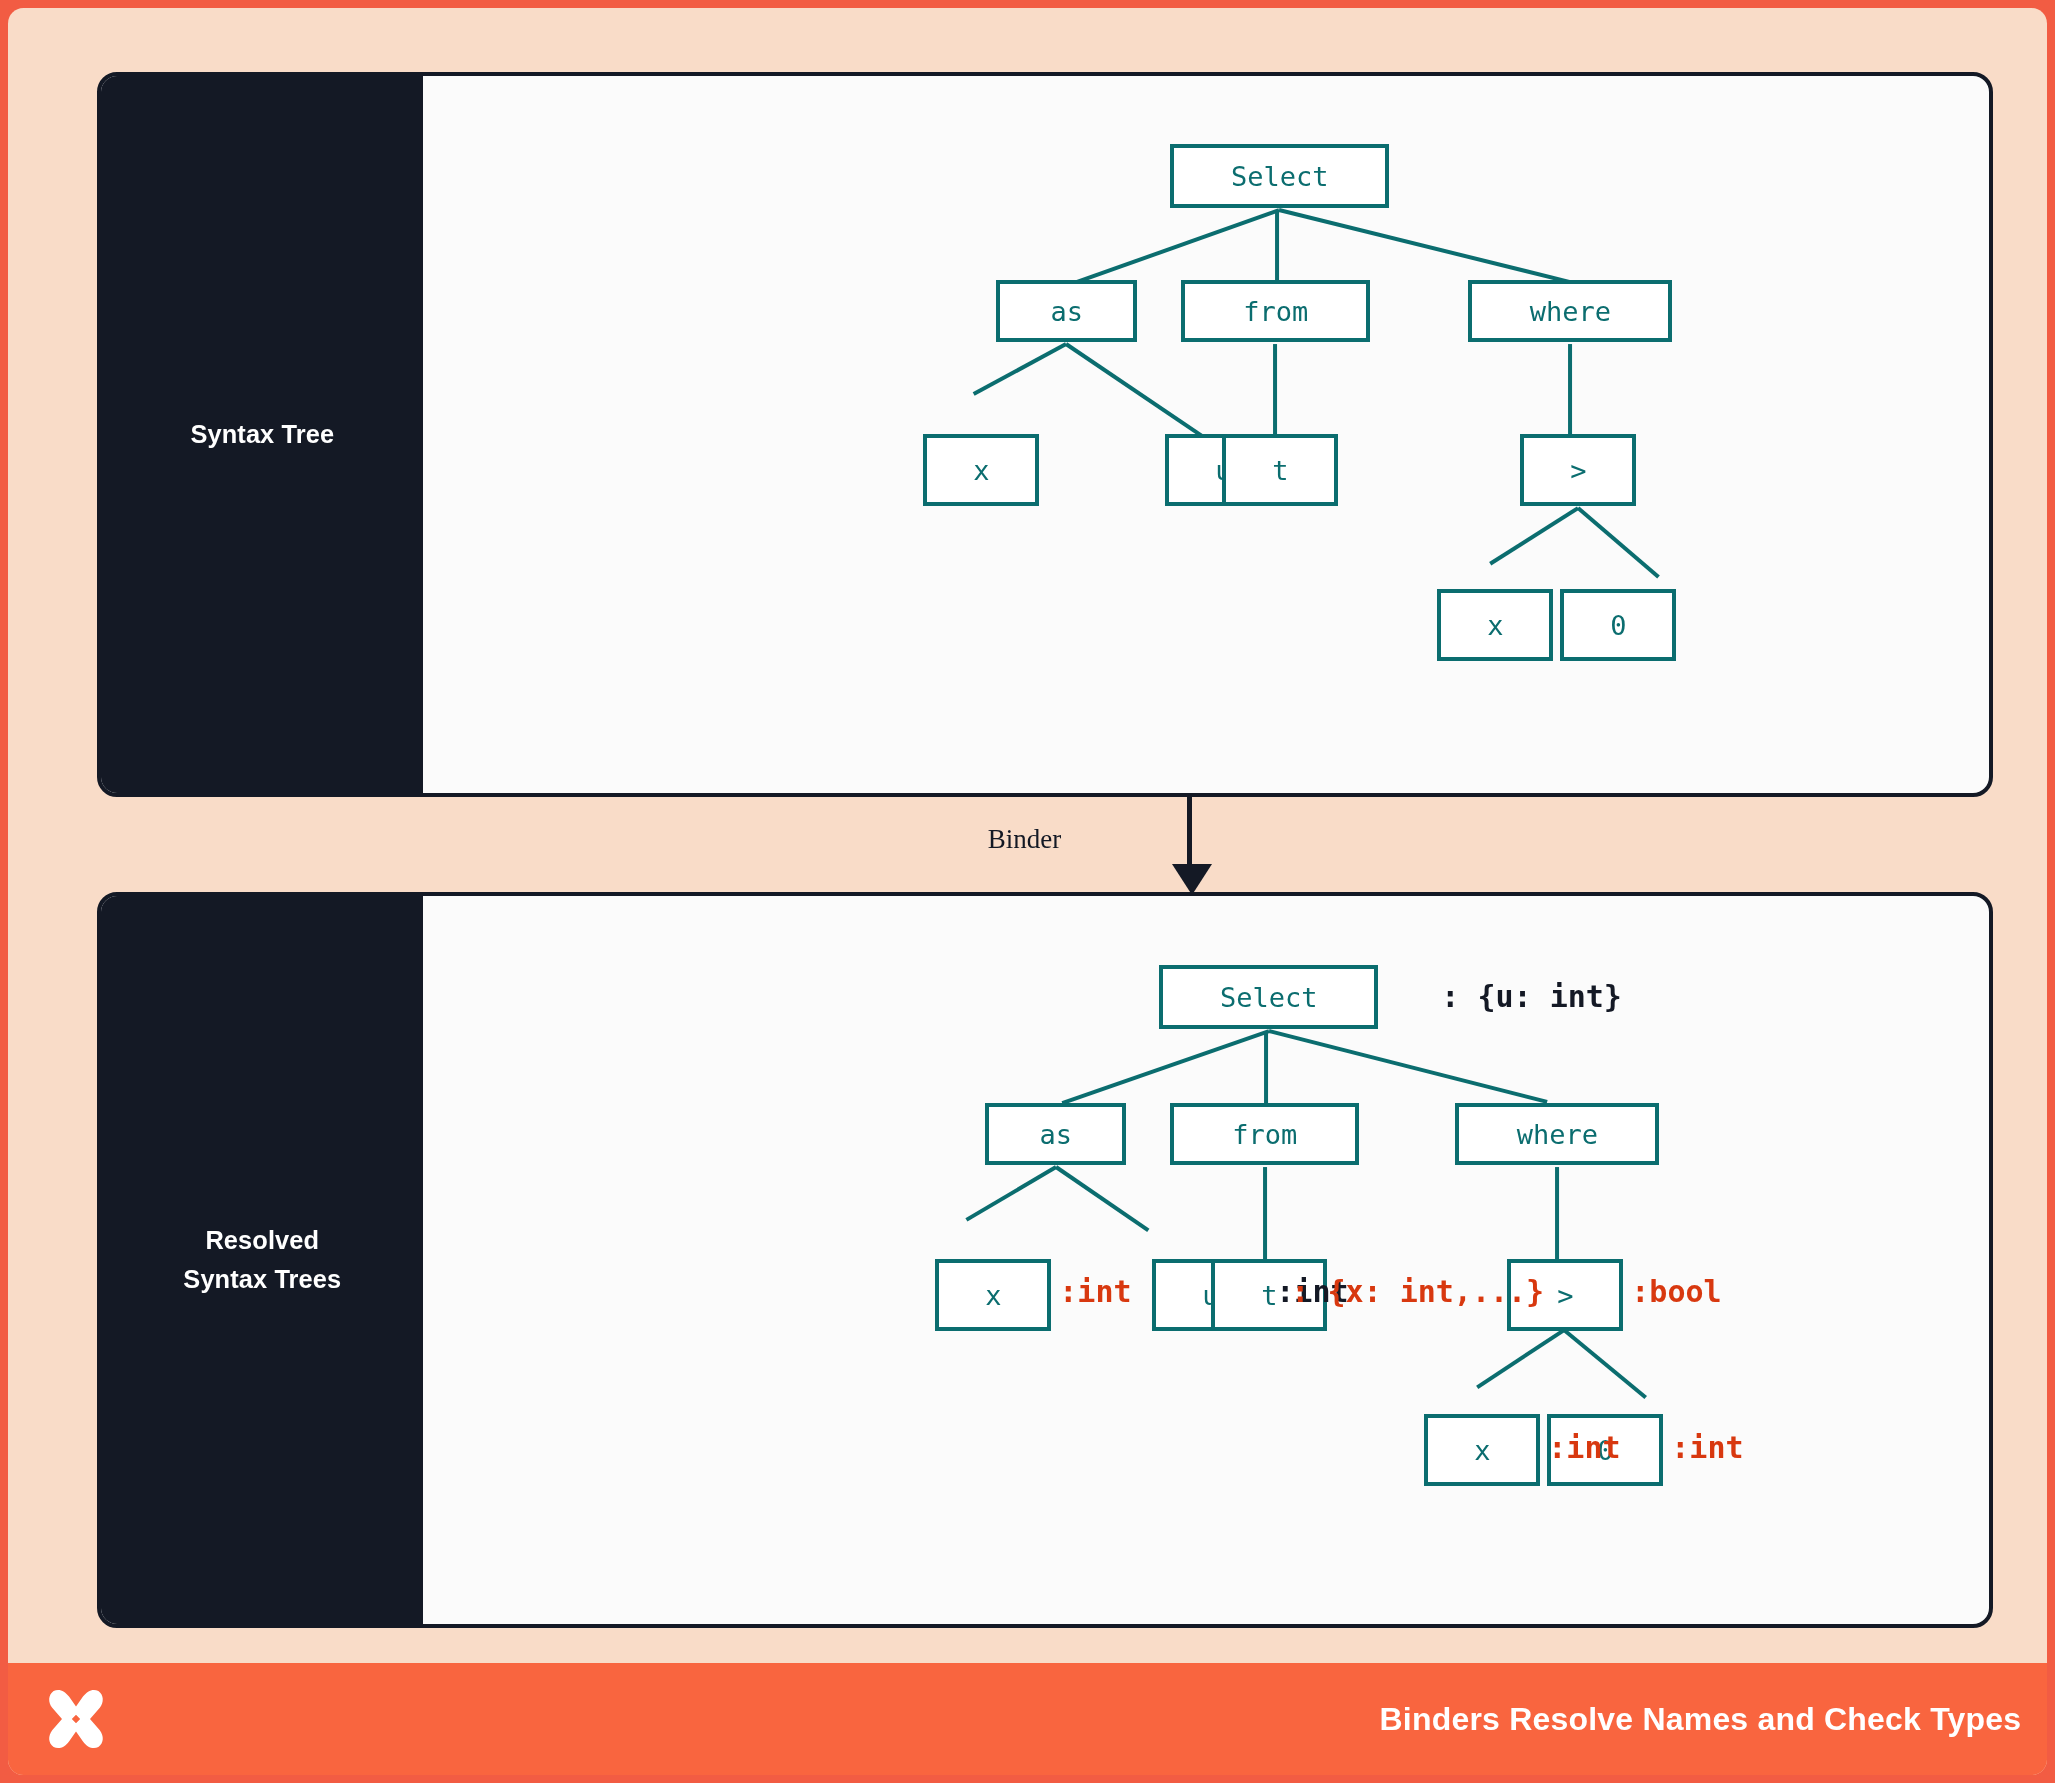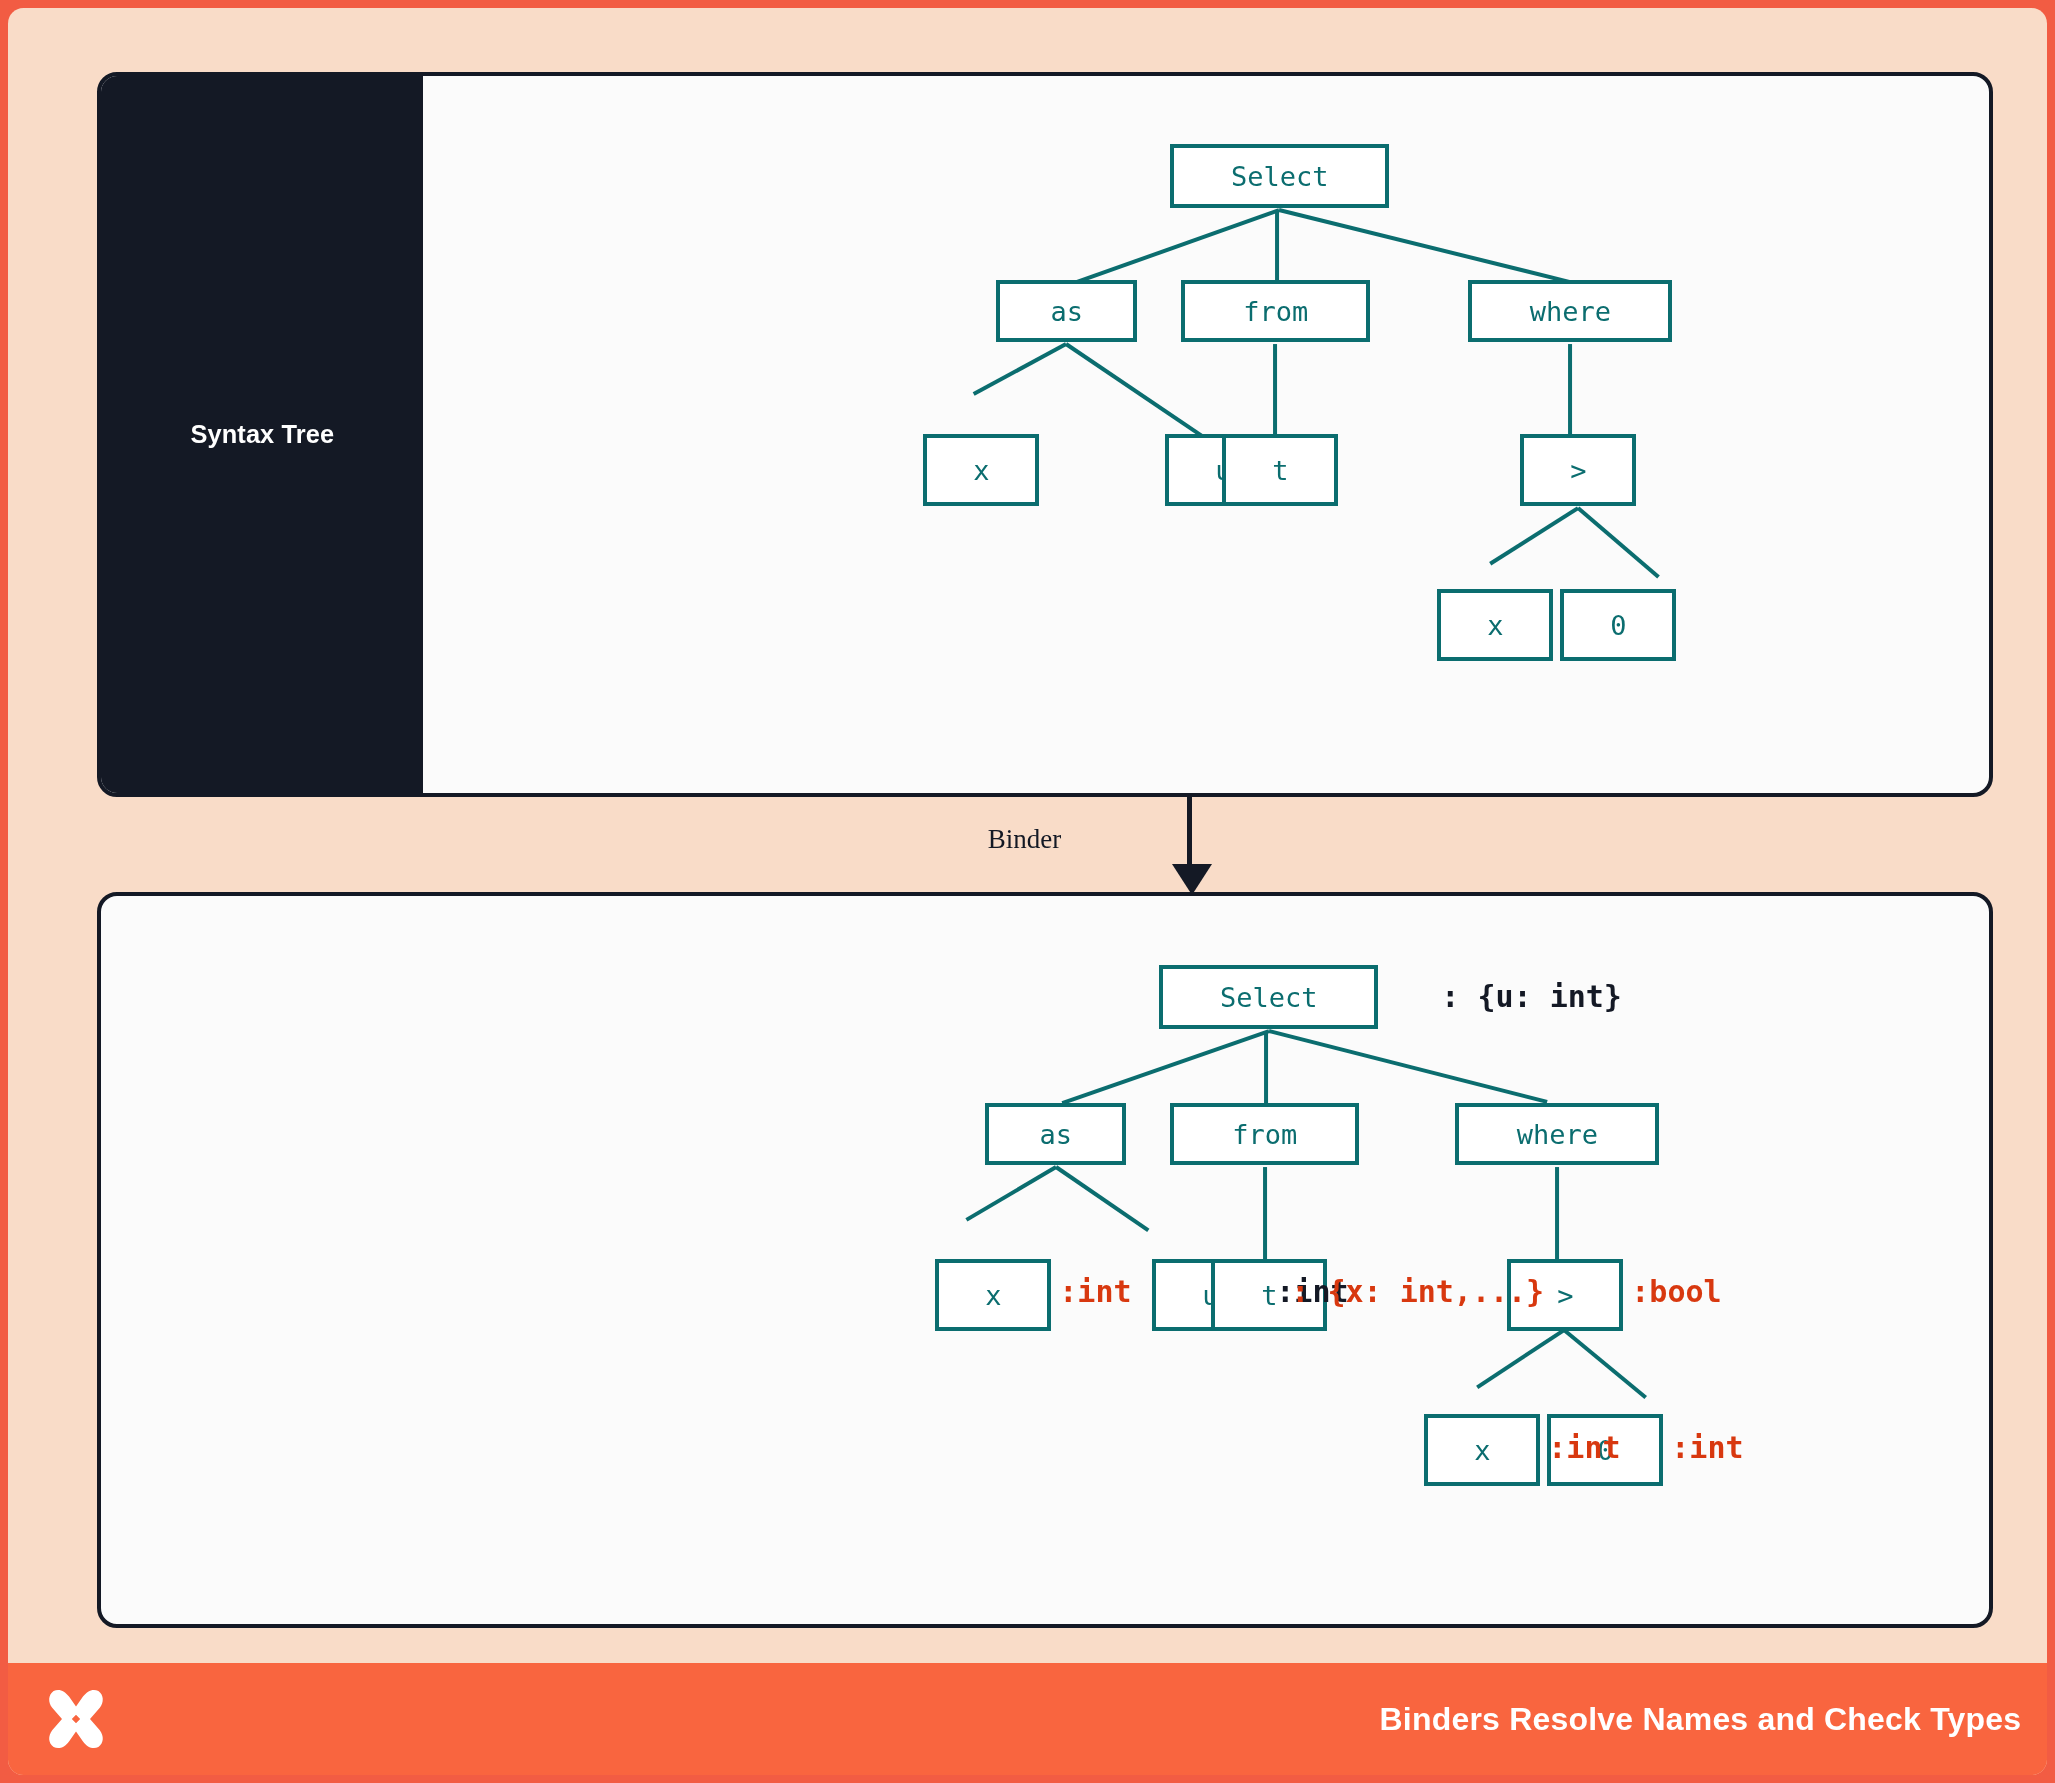--- a/index.html
+++ b/index.html
@@ -184,20 +184,26 @@
         <span>0</span>
       </div>
     </div>
   </div>
 
   <div id="binder-arrow-stem"></div>
   <div id="binder-arrow-head"></div>
   <div id="binder-arrow-label">Binder</div>
 
   <div class="panel" id="panel-resolved">
+    <div class="panel-sidebar">
+      <div class="panel-sidebar-label">
+        <div>Resolved</div>
+        <div>Syntax Trees</div>
+      </div>
+    </div>
     <div class="panel-canvas">
 
       <div class="edge" style="left:846px; top:133px; width:219px; transform:rotate(160.8deg);"></div>
       <div class="edge" style="left:843px; top:133px; width:73px; transform:rotate(90deg);"></div>
       <div class="edge" style="left:846px; top:133px; width:287px; transform:rotate(14.3deg);"></div>
 
       <div class="edge" style="left:633px; top:269px; width:104px; transform:rotate(149.5deg);"></div>
       <div class="edge" style="left:633px; top:269px; width:112px; transform:rotate(34.5deg);"></div>
 
       <div class="edge" style="left:842px; top:269px; width:92px; transform:rotate(90deg);"></div>

